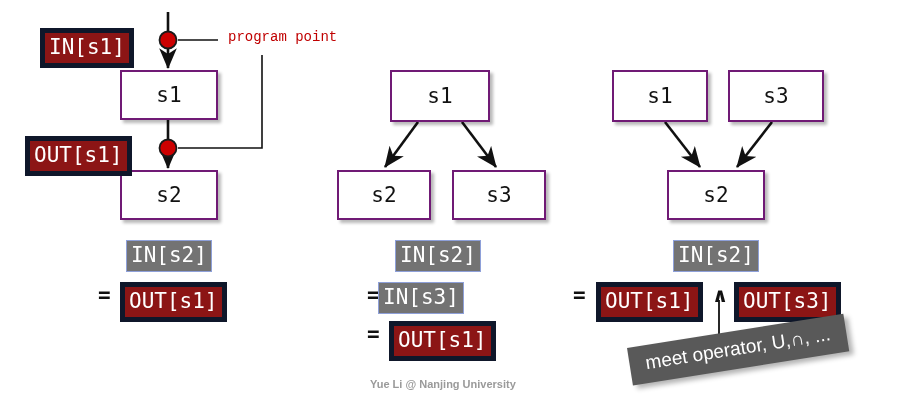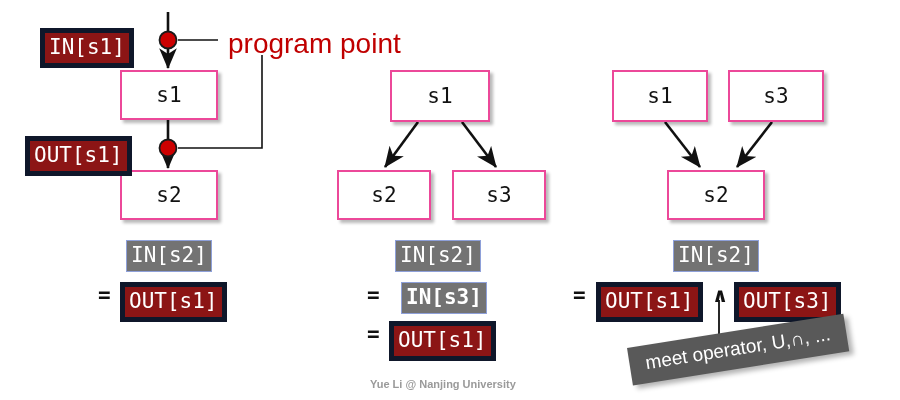--- a/index.html
+++ b/index.html
@@ -16,21 +16,21 @@
   #stage {
     position: relative;
     width: 900px;
     height: 400px;
   }
 
   
   .node {
     position: absolute;
     background: #ffffff;
-    border: 2px solid #ec4899;
+    border: 2px solid #701a75;
     box-shadow: 3px 3px 3px rgba(0,0,0,0.28);
     display: flex;
     align-items: center;
     justify-content: center;
     box-sizing: border-box;
   }
   .node-label {
     font-family: "DejaVu Sans Mono", "Liberation Mono", monospace;
     font-size: 21px;
     color: #121212;
@@ -72,22 +72,22 @@
     font-family: "DejaVu Sans", sans-serif;
     font-size: 20px;
     line-height: 1;
     color: #111111;
     font-weight: bold;
   }
 
   
   .annot {
     position: absolute;
-    font-family: Liberation Sans, sans-serif;
-    font-size: 28px;
+    font-family: Liberation Mono, monospace;
+    font-size: 14px;
     line-height: 1;
     color: #C00000;
     white-space: nowrap;
   }
 
   
   .callout {
     position: absolute;
     background: #595959;
     color: #ffffff;
@@ -180,21 +180,21 @@
   <div class="node" style="left:337px; top:170px; width:94px; height:50px;">
     <span class="node-label">s2</span>
   </div>
   <div class="node" style="left:452px; top:170px; width:94px; height:50px;">
     <span class="node-label">s3</span>
   </div>
 
   <div class="chip blue" style="left:395px; top:240px;">IN[s2]</div>
 
   <div class="eqsign" style="left:367px; top:285px;">=</div>
-  <div class="chip blue" style="left:401px; top:282px;font-weight:bold;">IN[s3]</div>
+  <div class="chip blue" style="left:378px; top:282px;">IN[s3]</div>
 
   <div class="eqsign" style="left:367px; top:324px;">=</div>
   <div class="chip red" style="left:389px; top:321px;">OUT[s1]</div>
 
   <div class="node" style="left:612px; top:70px; width:96px; height:52px;">
     <span class="node-label">s1</span>
   </div>
   <div class="node" style="left:728px; top:70px; width:96px; height:52px;">
     <span class="node-label">s3</span>
   </div>

